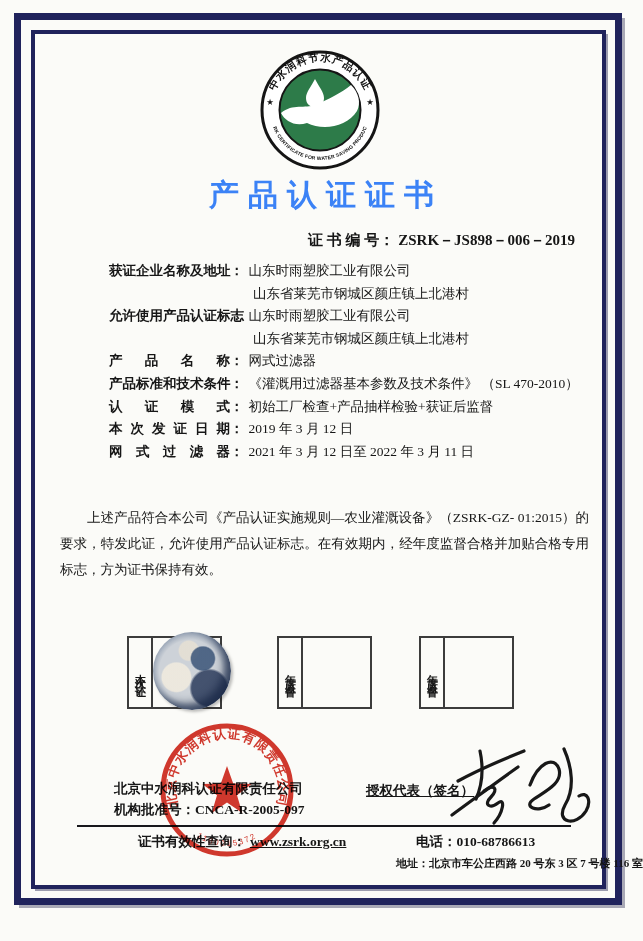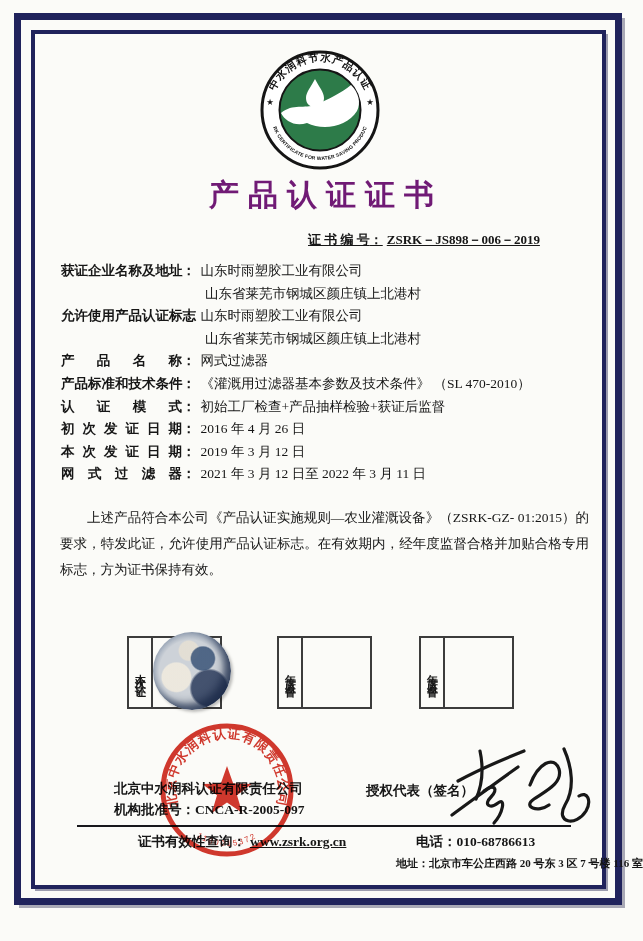--- a/index.html
+++ b/index.html
@@ -19,26 +19,26 @@
     border:4px solid #20235c;box-shadow:3px 3px 0 -1px #9c9cae;
   }
   .logo{position:absolute;left:259px;top:49px;width:122px;height:122px;}
   .logo-cjk{font-size:10.5px;font-weight:700;fill:#111;letter-spacing:1px;
     font-family:"Liberation Serif","DejaVu Serif",serif;}
   .logo-en{font-size:5px;font-weight:700;fill:#111;letter-spacing:.15px;
     font-family:"Liberation Sans","DejaVu Sans",sans-serif;}
   .logo-star{font-size:8.5px;fill:#111;}
   .doc-title{
     position:absolute;left:0;right:0;top:175px;text-align:center;
-    font-size:30px;font-weight:700;letter-spacing:9px;text-indent:9px;color:#701a75;
+    font-size:30px;font-weight:700;letter-spacing:9px;text-indent:9px;color:#3b82f6;
   }
-  .certno{position:absolute;left:308px;top:231px;font-size:13px;font-weight:700;white-space:nowrap;text-decoration:underline;}
+  .certno{position:absolute;left:308px;top:231px;font-size:15px;font-weight:700;white-space:nowrap;}
   .certno .cval{font-weight:700;padding-left:4px;}
   .fields{position:absolute;left:61px;top:260px;width:534px;font-size:13.5px;}
-  .frow{line-height:22.6px;white-space:nowrap;}
+  .frow{line-height:22.6px;white-space:nowrap;margin-left:48px;}
   .flabel{display:inline-block;width:121px;font-weight:700;
     text-align:justify;text-align-last:justify;vertical-align:top;}
   .colon{font-weight:700;}
   .fvalue{padding-left:5px;}
   .cont{padding-left:139px;}
   .statement{
     position:absolute;left:60px;top:505px;width:529px;
     font-size:13.5px;line-height:26px;text-align:justify;text-indent:2em;
   }
   
@@ -54,21 +54,21 @@
       radial-gradient(circle at 64% 34%, rgba(58,84,120,.85) 0 16%, rgba(58,84,120,0) 18%),
       radial-gradient(circle at 30% 58%, rgba(238,233,222,.95) 0 20%, rgba(238,233,222,0) 22%),
       radial-gradient(circle at 46% 24%, rgba(228,223,212,.95) 0 13%, rgba(228,223,212,0) 15%),
       radial-gradient(circle at 72% 72%, rgba(44,60,92,.85) 0 22%, rgba(44,60,92,0) 25%),
       radial-gradient(circle at 48% 50%, #cdd2d8 0 55%, #8c9aae 72%, #41546f 88%, #26374f 100%);
     box-shadow:inset -7px -6px 9px rgba(22,36,66,.7), 2px 2px 3px rgba(0,0,0,.25);
   }
   
   .company{position:absolute;left:114px;top:780px;font-size:13.5px;font-weight:700;white-space:nowrap;}
   .approval{position:absolute;left:114px;top:801px;font-size:13.5px;font-weight:700;white-space:nowrap;}
-  .replabel{position:absolute;left:366px;top:782px;font-size:13.5px;font-weight:700;white-space:nowrap;}
+  .replabel{position:absolute;left:366px;top:782px;font-size:13.5px;font-weight:700;white-space:nowrap;text-decoration:underline;}
   .signature{position:absolute;left:446px;top:739px;width:150px;height:100px;z-index:3;}
   .stamp{position:absolute;left:157px;top:720px;width:140px;height:140px;
     mix-blend-mode:multiply;opacity:.92;z-index:4;}
   .sealtext{font-size:13px;font-weight:700;fill:#d0281c;letter-spacing:1px;
     font-family:"Liberation Serif","DejaVu Serif",serif;}
   .sealdigits{font-size:8px;fill:#d0281c;letter-spacing:2px;
     font-family:"Liberation Sans","DejaVu Sans",sans-serif;}
   .footrule{position:absolute;left:77px;top:825px;width:494px;border-top:2px solid #17171c;}
   .queryline{position:absolute;left:138px;top:833px;font-size:13.5px;font-weight:700;white-space:nowrap;}
   .query-url{text-decoration:underline;padding-left:4px;}
@@ -118,23 +118,20 @@
       <span class="fvalue">山东省莱芜市钢城区颜庄镇上北港村</span>
     </div>
     <div class="frow">
       <span class="flabel">产品名称</span><span class="colon">：</span><span class="fvalue">网式过滤器</span>
     </div>
     <div class="frow">
       <span class="flabel">产品标准和技术条件</span><span class="colon">：</span><span class="fvalue">《灌溉用过滤器基本参数及技术条件》 （SL 470-2010）</span>
     </div>
     <div class="frow">
       <span class="flabel">认证模式</span><span class="colon">：</span><span class="fvalue">初始工厂检查+产品抽样检验+获证后监督</span>
-    </div>
-    <div class="frow">
-      <span class="flabel">初次发证日期</span><span class="colon">：</span><span class="fvalue">2016 年 4 月 26 日</span>
     </div>
     <div class="frow">
       <span class="flabel">本次发证日期</span><span class="colon">：</span><span class="fvalue">2019 年 3 月 12 日</span>
     </div>
     <div class="frow">
       <span class="flabel">网式过滤器</span><span class="colon">：</span><span class="fvalue">2021 年 3 月 12 日至 2022 年 3 月 11 日</span>
     </div>
   </div>
 
   <div class="statement">上述产品符合本公司《产品认证实施规则—农业灌溉设备》（ZSRK-GZ- 01:2015）的要求，特发此证，允许使用产品认证标志。在有效期内，经年度监督合格并加贴合格专用标志，方为证书保持有效。</div>

